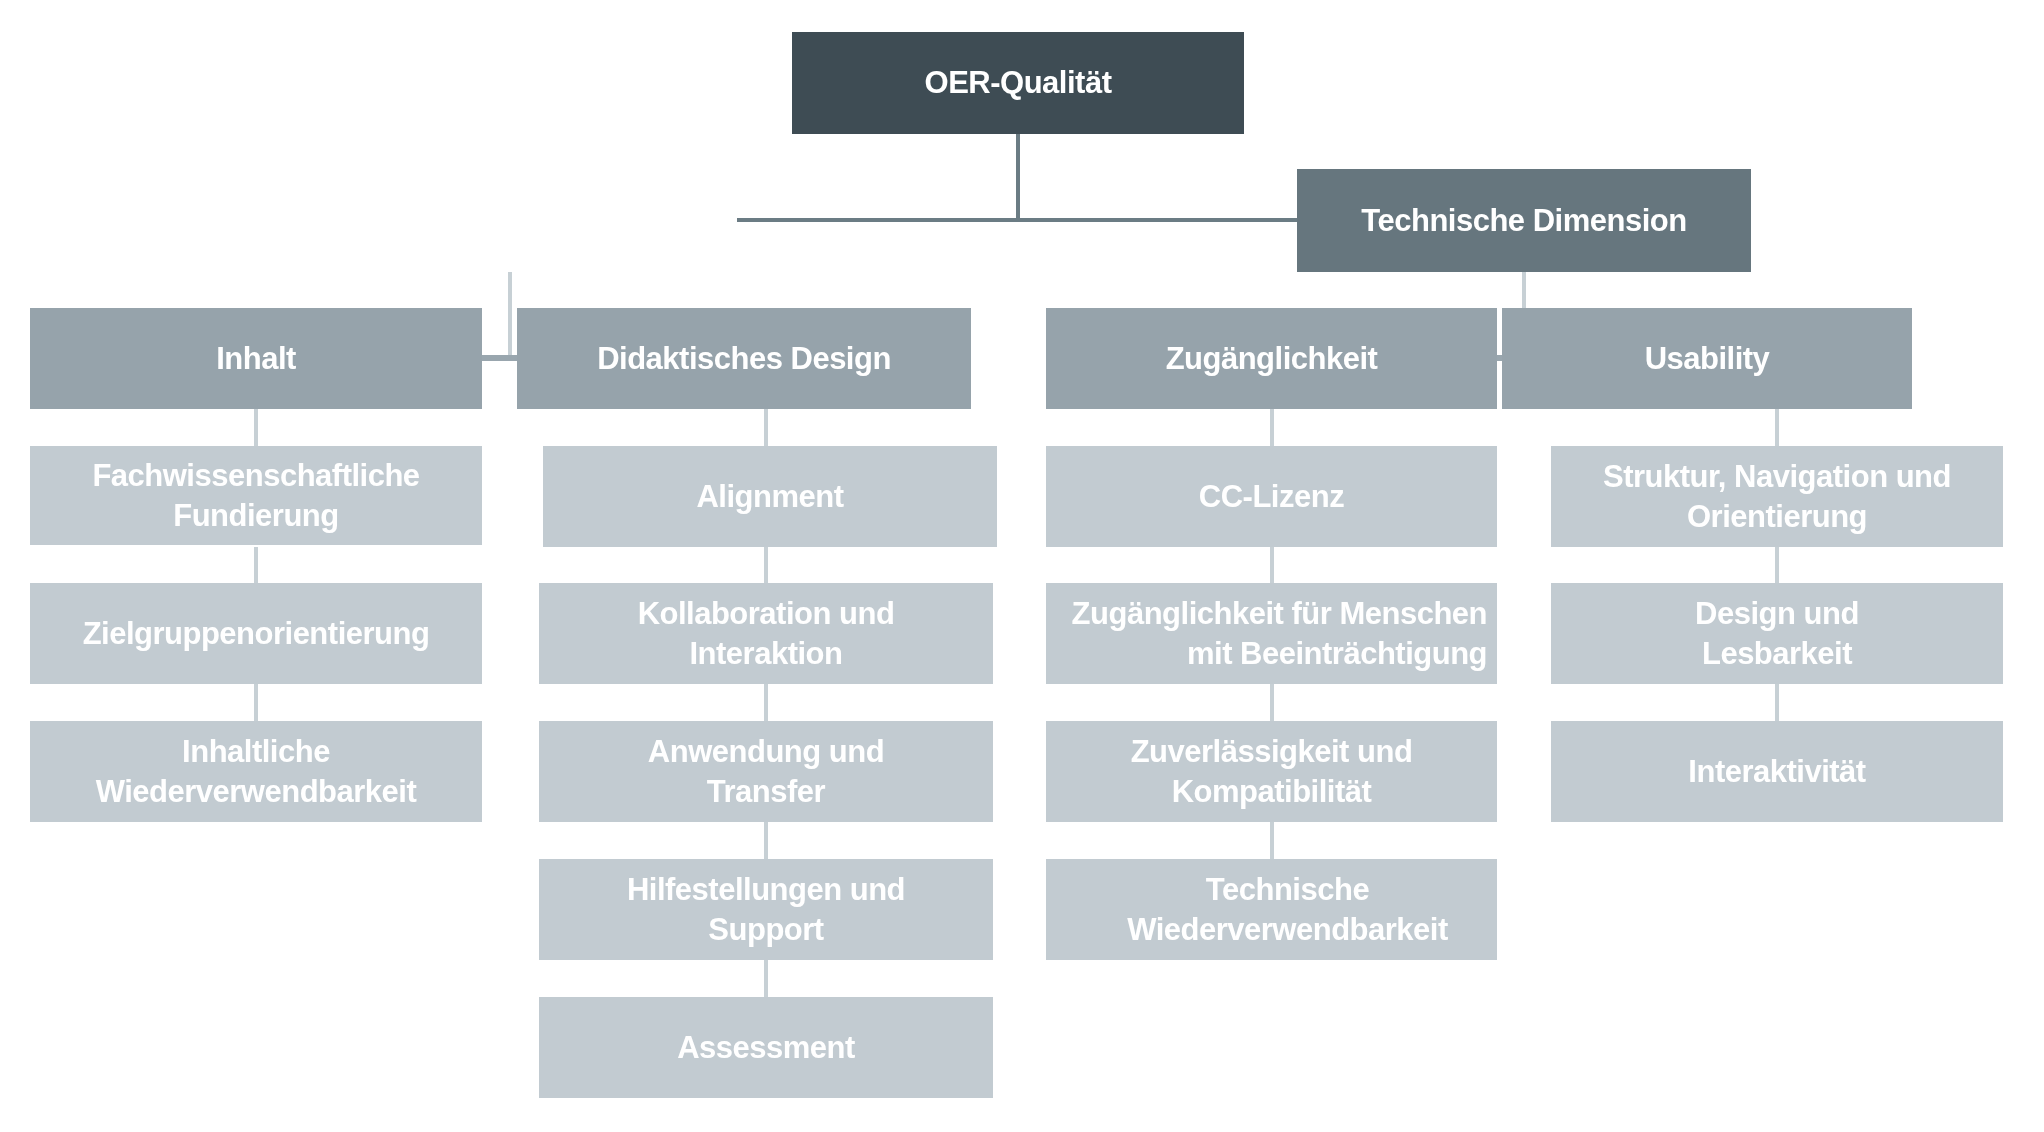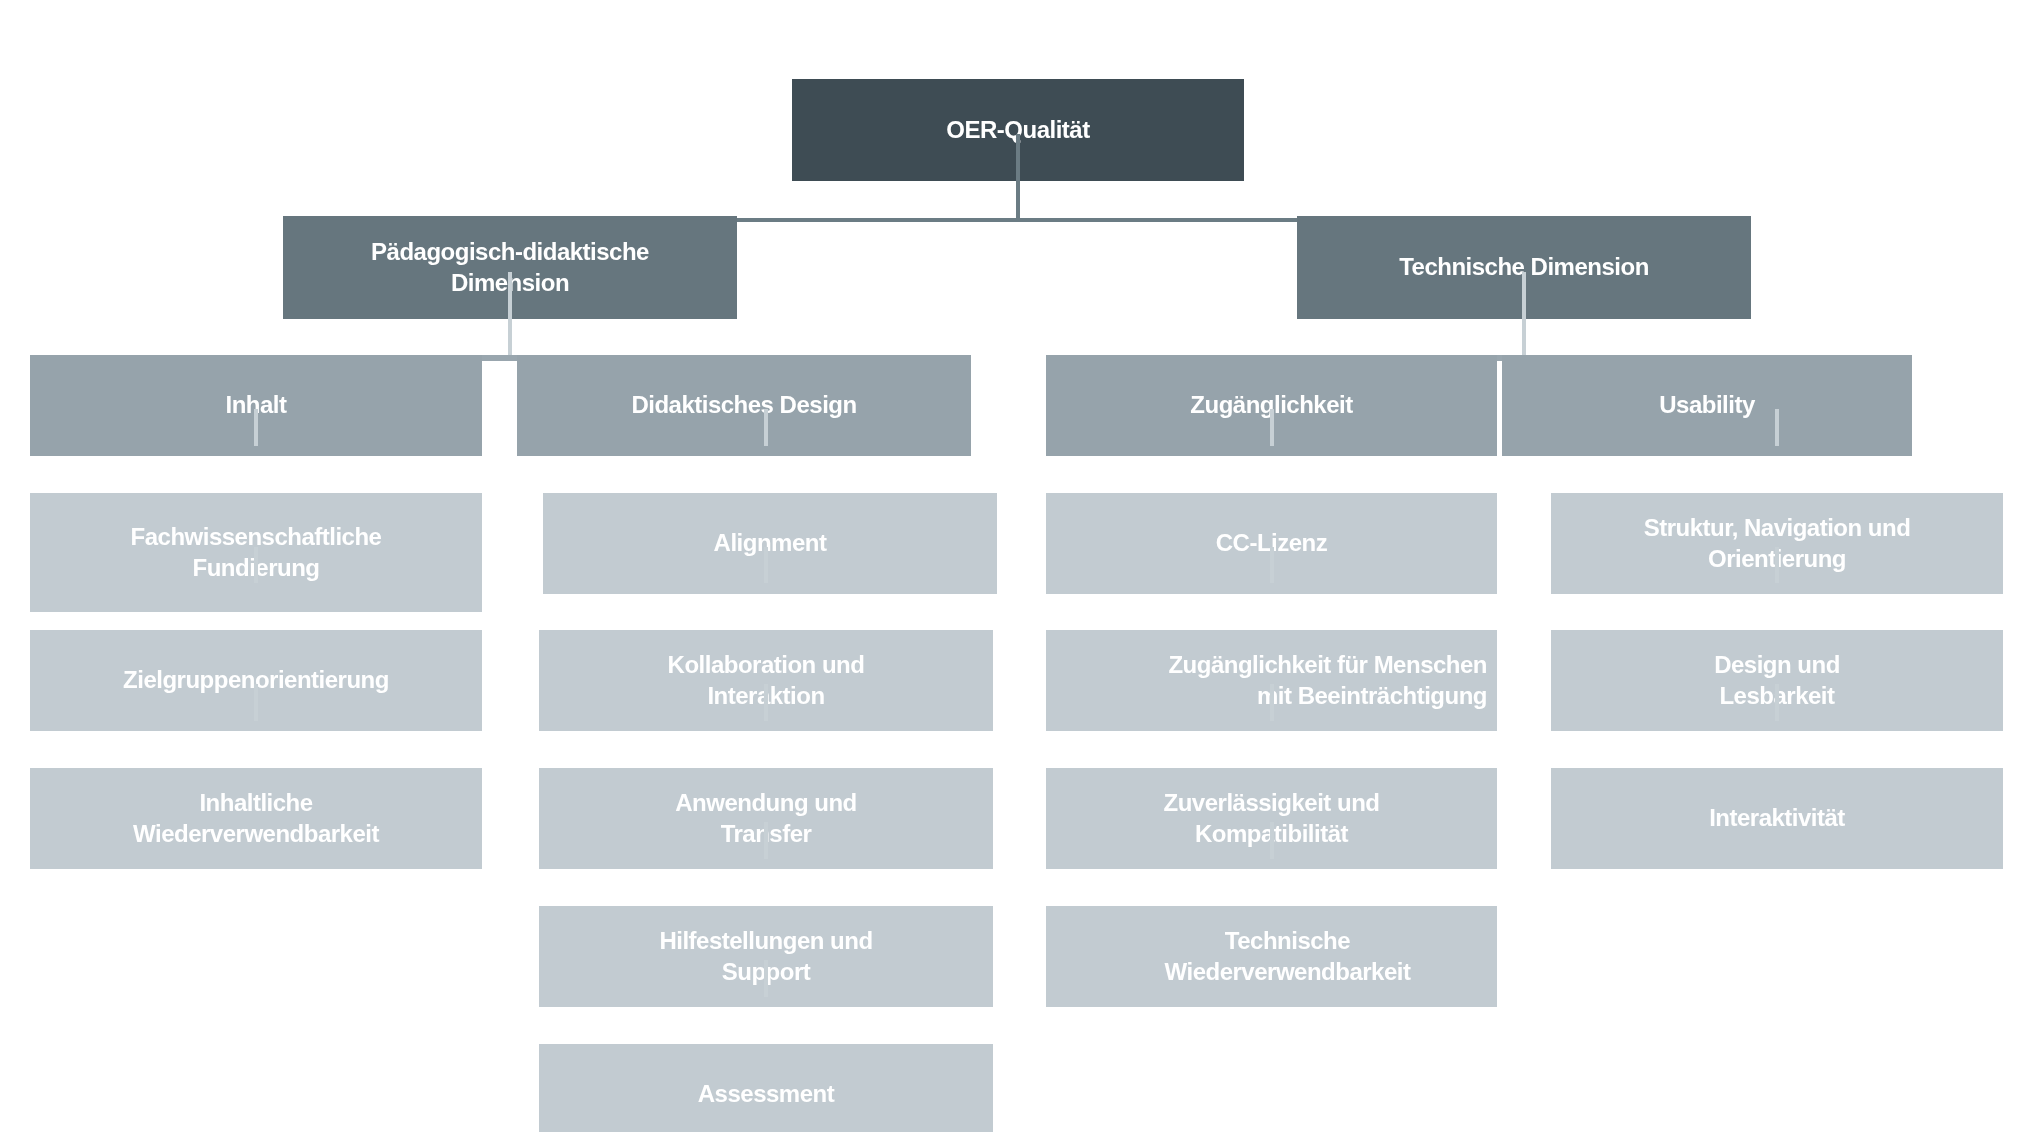--- a/index.html
+++ b/index.html
@@ -5,23 +5,23 @@
   html,body{margin:0;padding:0;background:#fff;}
   .canvas{
     position:relative;width:2044px;height:1132px;
     background:var(--background,#fff);
     font-family:"Liberation Sans",sans-serif;
     overflow:hidden;
   }
   .box{
     position:absolute;box-sizing:border-box;
     display:flex;align-items:center;justify-content:center;
-    color:var(--text,#fff);font-weight:700;font-size:24px;
+    color:var(--text,#fff);font-weight:700;font-size:31px;
     line-height:1.29;letter-spacing:-0.5px;
-    text-align:center;white-space:pre-line;padding:0 14px;margin-top:47px;
+    text-align:center;white-space:pre-line;padding:0 14px;
   }
   .box.align-right{justify-content:flex-end;text-align:right;padding-right:10px;}
   .l1{background:var(--level1-bg,#3e4c54);}
   .l2{background:var(--level2-bg,#66767e);}
   .l3{background:var(--level3-bg,#96a3ab);}
   .child{background:var(--child-bg,#c2cbd1);}
   .line{position:absolute;}
   .line.dark{background:var(--connector-dark,#6b7c84);}
   .line.mid{background:var(--connector-medium,#99a6ae);}
   .line.light{background:var(--connector-light,#c7d0d5);}
@@ -29,33 +29,31 @@
 </head>
 <body>
 
 <div class="canvas">
 
   <div class="box l1" style="left:792px;top:32px;width:452px;height:102px;">OER-Qualität</div>
 
   <div class="line dark" style="left:1016px;top:134px;width:4px;height:88px;"></div>
   <div class="line dark" style="left:737px;top:218px;width:560px;height:4px;"></div>
 
-  <div class="box l2" style="left:283px;top:169px;width:454px;height:103px;">Pädagogisch-didaktische
-Dimension</div>
   <div class="box l2" style="left:1297px;top:169px;width:454px;height:103px;">Technische Dimension</div>
 
   <div class="line light" style="left:508px;top:272px;width:4px;height:83px;"></div>
   <div class="line mid" style="left:482px;top:355px;width:57px;height:6px;"></div>
   <div class="line light" style="left:1522px;top:272px;width:4px;height:83px;"></div>
   <div class="line mid" style="left:1497px;top:355px;width:54px;height:6px;"></div>
 
   <div id="tree-columns">
       <div class="box l3" style="left: 30px; top: 308px; width: 452px; height: 101px;">Inhalt</div>
       <div class="line light" style="left: 254px; top: 409px; width: 4px; height: 37px;"></div>
-      <div class="box child" style="left: 30px; top: 446px; width: 452px; height: 119px;">Fachwissenschaftliche
+      <div class="box child" style="left: 30px; top: 446px; width: 452px; height: 99px;">Fachwissenschaftliche
 Fundierung</div>
       <div class="line light" style="left: 254px; top: 547px; width: 4px; height: 36px;"></div>
       <div class="box child" style="left: 30px; top: 583px; width: 452px; height: 101px;">Zielgruppenorientierung</div>
       <div class="line light" style="left: 254px; top: 684px; width: 4px; height: 37px;"></div>
       <div class="box child" style="left: 30px; top: 721px; width: 452px; height: 101px;">Inhaltliche
 Wiederverwendbarkeit</div>
       <div class="box l3" style="left: 517px; top: 308px; width: 454px; height: 101px;">Didaktisches Design</div>
       <div class="line light" style="left: 764px; top: 409px; width: 4px; height: 37px;"></div>
       <div class="box child" style="left: 543px; top: 446px; width: 454px; height: 101px;">Alignment</div>
       <div class="line light" style="left: 764px; top: 547px; width: 4px; height: 36px;"></div>

